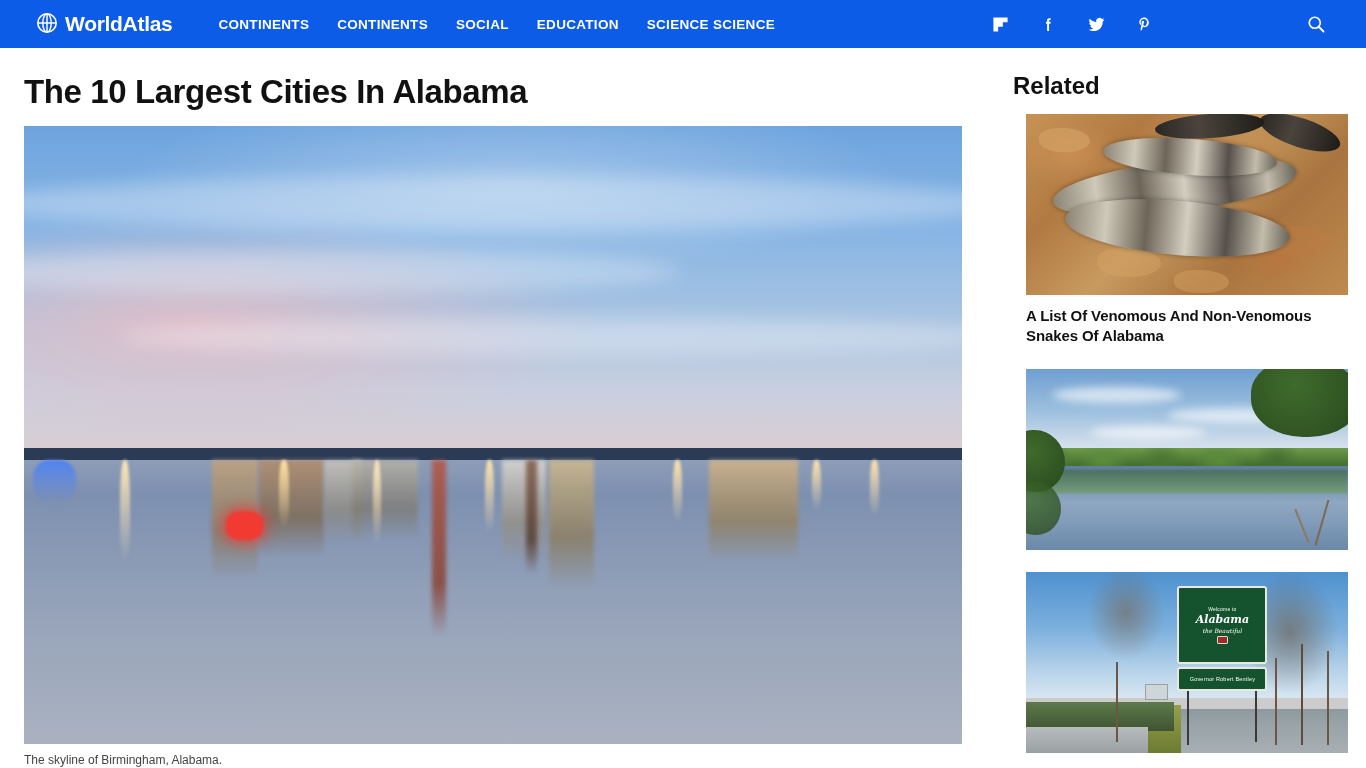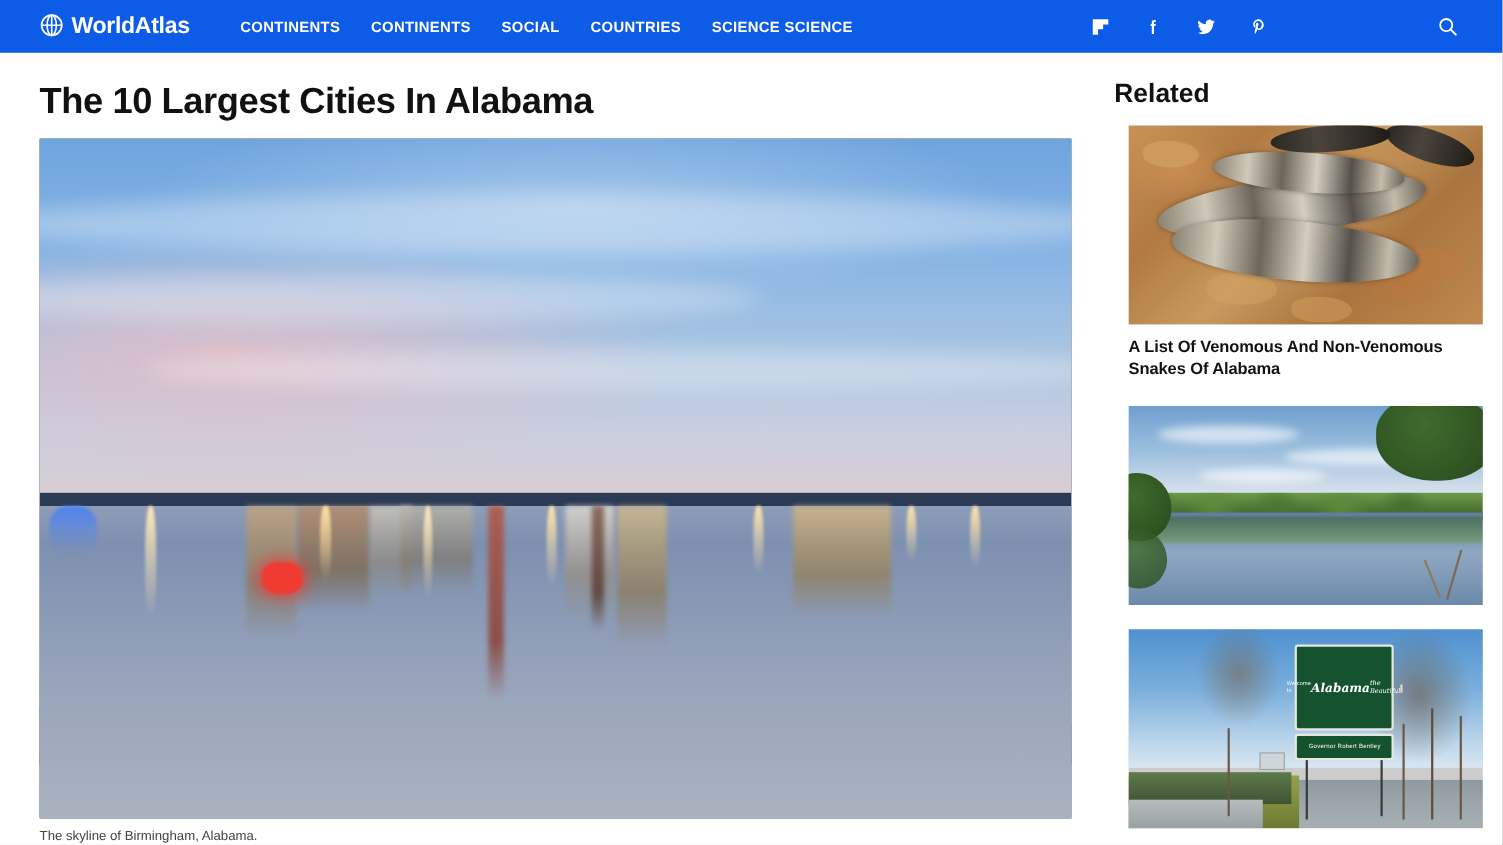--- a/index.html
+++ b/index.html
@@ -67,21 +67,21 @@
   }
 
   
   .page {
     display: flex;
     padding: 0;
     height: 720px;
   }
   .content-col {
     width: 970px;
-    padding-left: 36px;
+    padding-left: 24px;
     padding-right: 0px;
   }
   .sidebar-col {
     width: 396px;
     padding-left: 43px;
     padding-right: 31px;
   }
 
   .article-title {
     font-size: 33px;
@@ -242,21 +242,21 @@
   }
   .sign-grass {
     position:absolute; left:0; bottom:0; width:100%; height:22%;
     background: linear-gradient(to bottom,#97a04a 0%,#7d8a3c 60%,#6c7a33 100%);
   }
   .sign-board {
     position:absolute;
     background: #14532d;
     border: 2px solid #e8e8e0;
     border-radius: 3px;
-    display:flex; flex-direction:row; align-items:center; justify-content:center;
+    display:flex; flex-direction:column; align-items:center; justify-content:center;
     color:#fff;
   }
   .sign-line1 { font-size:5px; letter-spacing:0.2px; }
   .sign-line2 { font-family:"DejaVu Serif", serif; font-style:italic; font-size:11px; font-weight:bold; margin-top:1px; }
   .sign-line3 { font-family:"DejaVu Serif", serif; font-style:italic; font-size:6px; margin-top:1px; }
   .sign-seal { width:11px; height:8px; background:#9d2b2b; border:1px solid #e0d8c8; border-radius:1px; margin-top:2px; }
   .sign-board2 {
     position:absolute;
     background:#14532d;
     border:2px solid #e8e8e0;
@@ -283,21 +283,21 @@
         <line x1="12" y1="2" x2="12" y2="22" stroke="#ffffff" stroke-width="1.6"></line>
       </svg>
     </span>
     <span class="brand-text">WorldAtlas</span>
   </div>
 
   <nav class="main-nav">
     <span class="nav-item">CONTINENTS</span>
     <span class="nav-item">CONTINENTS</span>
     <span class="nav-item">SOCIAL</span>
-    <span class="nav-item">COUNTRIES</span>
+    <span class="nav-item">EDUCATION</span>
     <span class="nav-item">SCIENCE SCIENCE</span>
   </nav>
 
   <div class="header-right">
     <span class="social-link">
       <svg width="17" height="17" viewBox="0 0 24 24">
           <path d="M2 2h20v6.7h-6.7V15H8.7v7H2V2z"></path>
         </svg>
     </span>
     <span class="social-link">

